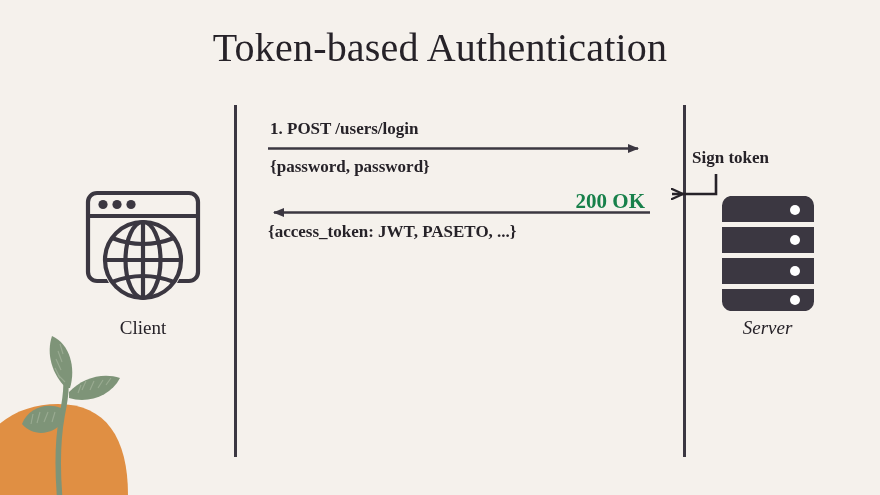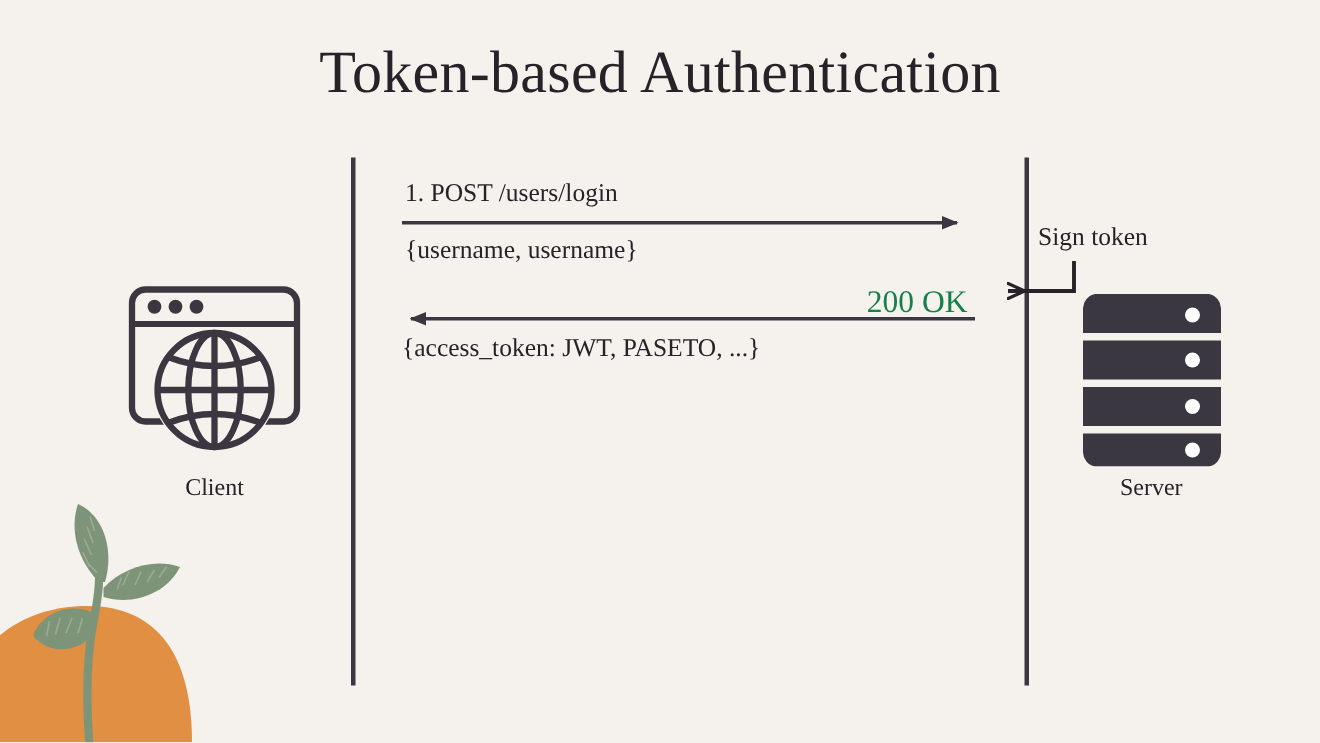--- a/index.html
+++ b/index.html
@@ -54,20 +54,21 @@
     width: 880px;
     height: 495px;
   }
 
   
   .msg-label {
     position: absolute;
     font-size: 17px;
     color: #262228;
     white-space: nowrap;
+    font-weight: bold;
   }
   #req-title { left: 270px; top: 119px; }
   #req-body  { left: 270px; top: 157px; }
   #res-status {
     left: 268px;
     top: 189px;
     width: 377px;
     text-align: right;
     color: #17804a;
     font-size: 21px;
@@ -96,27 +97,27 @@
     position: absolute;
     left: 722px;
     top: 196px;
     width: 92px;
     height: 115px;
   }
 
   
   .actor-label {
     position: absolute;
-    font-size: 16px;
+    font-size: 19px;
     color: #262228;
     text-align: center;
     white-space: nowrap;
   }
   #client-label { left: 83px; top: 317px; width: 120px; }
-  #server-label { left: 715px; top: 317px; width: 105px; }
+  #server-label { left: 715px; top: 317px; width: 105px; font-style: italic; }
 
   
   #decor {
     position: absolute;
     left: 0;
     top: 330px;
     width: 150px;
     height: 165px;
   }
 </style>
@@ -144,21 +145,21 @@
     </defs>
 
     <line x1="268" y1="148.5" x2="638" y2="148.5" stroke="#3b3741" stroke-width="2.4" marker-end="url(#arrowRight)"></line>
 
     <line x1="650" y1="212.5" x2="274" y2="212.5" stroke="#3b3741" stroke-width="2.4" marker-end="url(#arrowLeft)"></line>
 
     <path d="M716,174 L716,194 L672,194" fill="none" stroke="#262228" stroke-width="2.6" stroke-linecap="butt" stroke-linejoin="miter" marker-end="url(#arrowLeftThin)"></path>
   </svg>
 
   <div class="msg-label" id="req-title">1. POST /users/login</div>
-  <div class="msg-label" id="req-body">{username, username}</div>
+  <div class="msg-label" id="req-body">{password, password}</div>
   <div class="msg-label" id="res-status">200 OK</div>
   <div class="msg-label" id="res-body">{access_token: JWT, PASETO, ...}</div>
   <div class="msg-label" id="sign-token">Sign token</div>
 
   <svg id="client-icon" viewBox="0 0 120 115">
     <g fill="none" stroke="#3b3741" stroke-width="4.2" stroke-linejoin="round">
       <rect x="5" y="3" width="110" height="88" rx="9" ry="9"></rect>
       <line x1="5" y1="26" x2="115" y2="26" stroke-width="4"></line>
     </g>
     <g fill="#3b3741">

